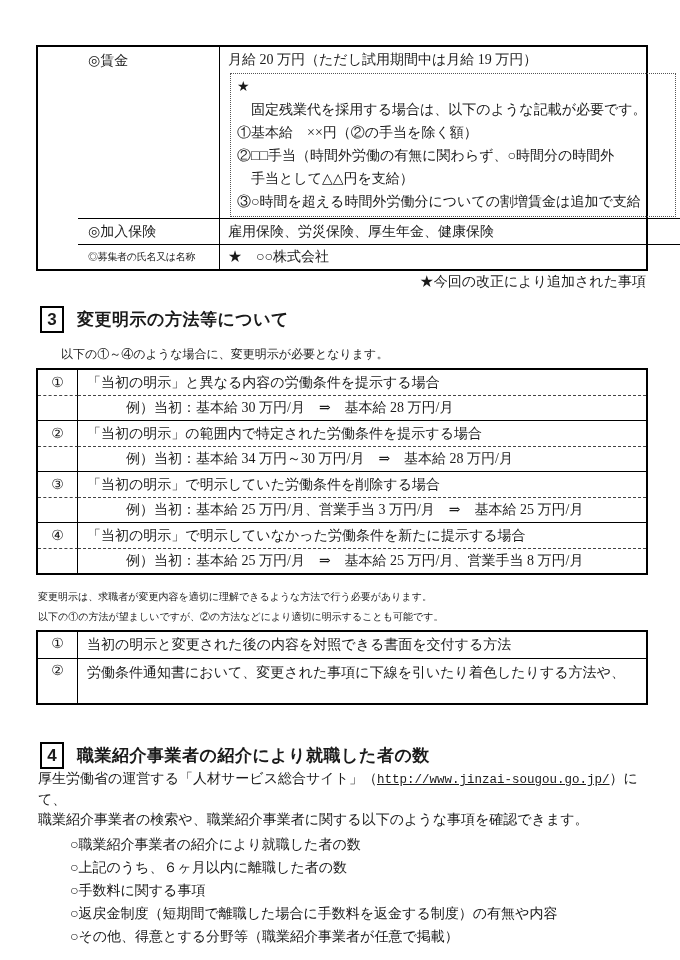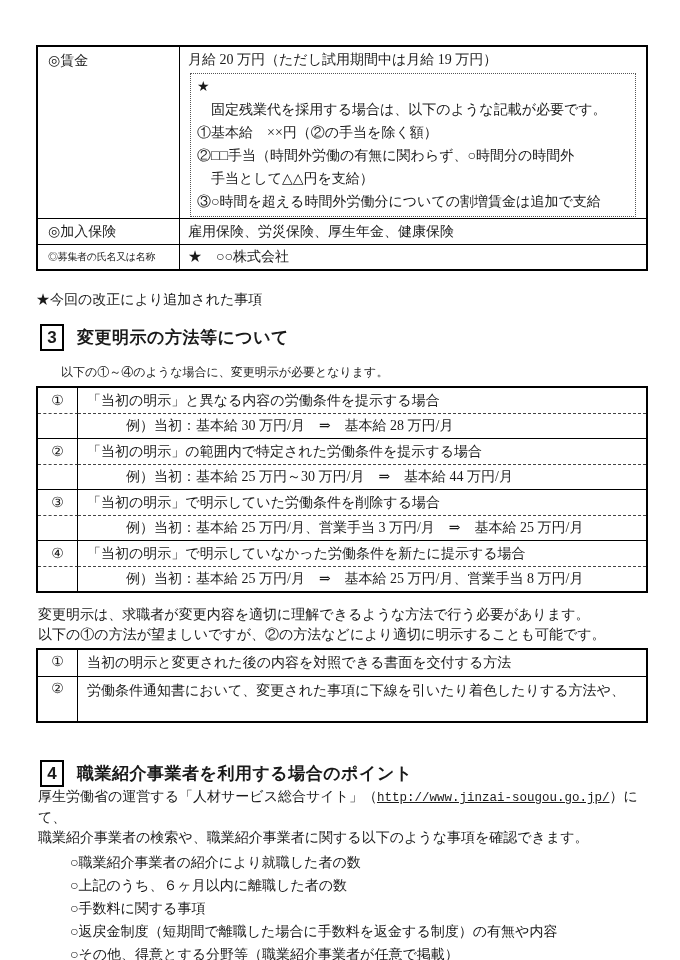--- a/index.html
+++ b/index.html
@@ -15,20 +15,21 @@
   .content { width: 612px; }
 
   
   .cond-table {
     width: 612px;
     border: 2px solid #000;
     display: grid;
     grid-template-columns: 142px 1fr;
     grid-template-rows: 171px 26px 25px;
     font-size: 14px;
+    padding-left: 40px;
   }
   .cond-table .cell { border-top: 1px solid #000; }
   .cond-table .r1 { border-top: none; }
   .cond-table .lab {
     border-right: 1px solid #000;
     padding: 4px 6px 0 10px;
     line-height: 20px;
   }
   .cond-table .lab.small { font-size: 10px; letter-spacing: -0.3px; padding-top: 6px; font-family: Liberation Serif, serif; }
   .cond-table .val { padding: 3px 8px 0 8px; line-height: 20px; }
@@ -41,22 +42,23 @@
     width: 446px;
     border: 1px dotted #555;
     padding: 1px 8px 3px 6px;
     line-height: 23px;
     font-size: 14px;
   }
   .dotted-box .dline { white-space: pre-wrap; }
 
   .star-note {
     width: 612px;
+    text-align: right;
     font-size: 14px;
-    margin-top: 20px;
+    margin-top: 2px;
     padding-right: 2px;
   }
 
   
   .sec-heading {
     display: flex;
     align-items: center;
     font-family: "Liberation Sans", "DejaVu Sans", sans-serif;
     font-weight: bold;
     margin-left: 4px;
@@ -82,21 +84,21 @@
     display: flex; align-items: center; justify-content: center;
   }
   .case-group .case {
     border-bottom: 1px dashed #444;
     display: flex; align-items: center;
     padding-left: 9px;
   }
   .case-group .numpad { border-right: 1px solid #000; }
   .case-group .example { display: flex; align-items: center; padding-left: 48px; }
 
-  .method-intro { font-size: 14px; margin-top: 12px; line-height: 19.5px; padding-left: 2px; }
+  .method-intro { font-size: 10px; margin-top: 12px; line-height: 19.5px; padding-left: 2px; }
 
   
   .methods-table { width: 612px; border: 2px solid #000; margin-top: 4px; font-size: 14px; }
   .method-row { display: grid; grid-template-columns: 40px 1fr; }
   .method-row + .method-row { border-top: 1px solid #000; }
   .method-row .num {
     border-right: 1px solid #000;
     display: flex; align-items: flex-start; justify-content: center;
     padding-top: 3px;
   }
@@ -153,21 +155,21 @@
       <div class="case-group">
         <div class="num">①</div>
         <div class="case">「当初の明示」と異なる内容の労働条件を提示する場合</div>
         <div class="numpad"></div>
         <div class="example">例）当初：基本給 30 万円/月　⇒　基本給 28 万円/月</div>
       </div>
       <div class="case-group">
         <div class="num">②</div>
         <div class="case">「当初の明示」の範囲内で特定された労働条件を提示する場合</div>
         <div class="numpad"></div>
-        <div class="example">例）当初：基本給 25 万円～30 万円/月　⇒　基本給 44 万円/月</div>
+        <div class="example">例）当初：基本給 34 万円～30 万円/月　⇒　基本給 28 万円/月</div>
       </div>
       <div class="case-group">
         <div class="num">③</div>
         <div class="case">「当初の明示」で明示していた労働条件を削除する場合</div>
         <div class="numpad"></div>
         <div class="example">例）当初：基本給 25 万円/月、営業手当 3 万円/月　⇒　基本給 25 万円/月</div>
       </div>
       <div class="case-group">
         <div class="num">④</div>
         <div class="case">「当初の明示」で明示していなかった労働条件を新たに提示する場合</div>
@@ -189,21 +191,21 @@
       <div class="method-row r2">
         <div class="num">②</div>
         <div class="txt">
           <div>労働条件通知書において、変更された事項に下線を引いたり着色したりする方法や、</div>
         </div>
       </div>
     </div>
 
     <div class="sec-heading h4">
       <span class="numbox">4</span>
-      <span class="ttl">職業紹介事業者を利用する場合のポイント</span>
+      <span class="ttl">職業紹介事業者の紹介により就職した者の数</span>
     </div>
 
     <div class="para4">
       <span>厚生労働省の運営する「人材サービス総合サイト」（</span><a class="url-link" href="#">http://www.jinzai-sougou.go.jp/</a><span>）にて、</span><br>
       <span>職業紹介事業者の検索や、職業紹介事業者に関する以下のような事項を確認できます。</span>
     </div>
 
     <ul class="check-list">
       <li>○職業紹介事業者の紹介により就職した者の数</li>
       <li>○上記のうち、６ヶ月以内に離職した者の数</li>

